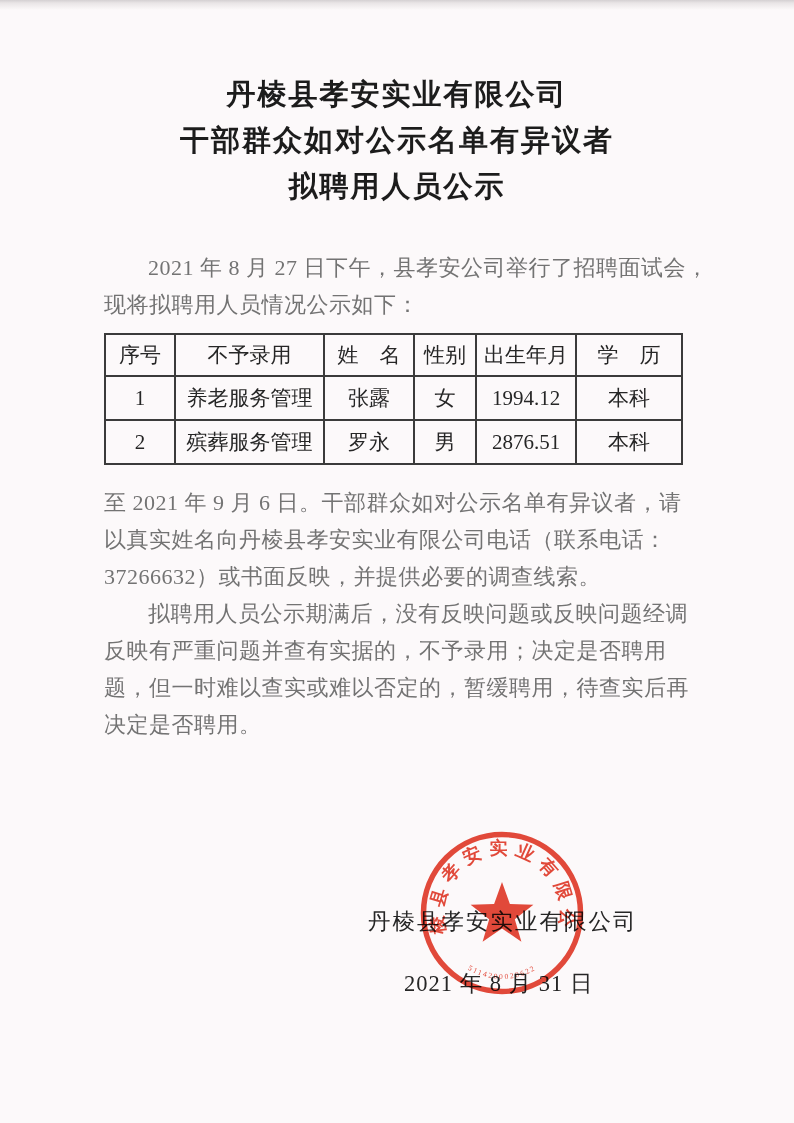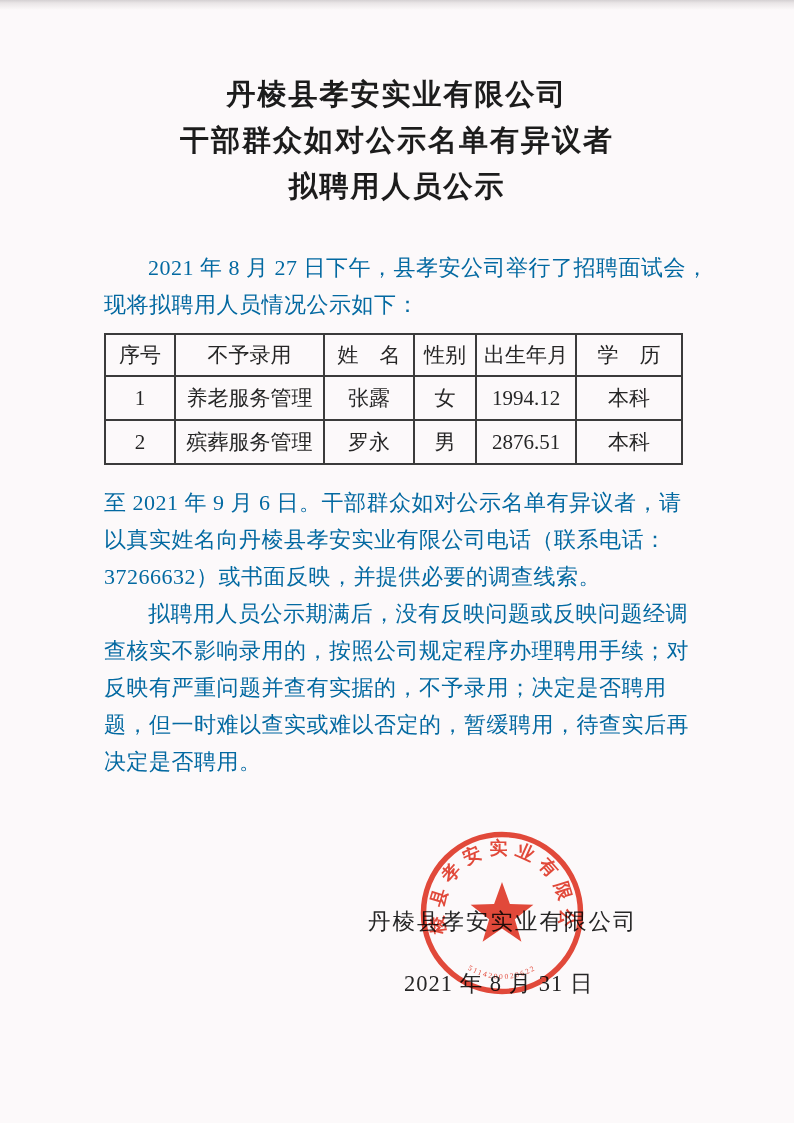--- a/index.html
+++ b/index.html
@@ -20,21 +20,21 @@
   .doc-title {
     position: absolute; top: 71px; left: 0; width: 100%;
     text-align: center;
     font-size: 29px; font-weight: 700;
     line-height: 46px; letter-spacing: 2px;
     color: #1c1c1c;
   }
   .para {
     position: absolute; left: 104px; width: 586px;
     font-size: 22px; line-height: 37px; letter-spacing: .5px;
-    color: #0369a1;
+    color: #737373;
   }
   .para .line { white-space: pre; }
   .para .line.indent { text-indent: 44px; }
   .intro { top: 249px; }
   .body-block { top: 484px; }
   table.roster {
     position: absolute; top: 333px; left: 104px;
     border-collapse: collapse; table-layout: fixed;
     width: 577px;
     font-size: 21px; color: #262626;
@@ -126,21 +126,20 @@
 </table>
 
 <div class="para body-block">
   <div>
     <div class="line">至 2021 年 9 月 6 日。干部群众如对公示名单有异议者，请</div>
     <div class="line">以真实姓名向丹棱县孝安实业有限公司电话（联系电话：</div>
     <div class="line">37266632）或书面反映，并提供必要的调查线索。</div>
   </div>
   <div>
     <div class="line indent">拟聘用人员公示期满后，没有反映问题或反映问题经调</div>
-    <div class="line">查核实不影响录用的，按照公司规定程序办理聘用手续；对</div>
     <div class="line">反映有严重问题并查有实据的，不予录用；决定是否聘用</div>
     <div class="line">题，但一时难以查实或难以否定的，暂缓聘用，待查实后再</div>
     <div class="line">决定是否聘用。</div>
   </div>
 </div>
 
 <div class="sign-company">丹棱县孝安实业有限公司</div>
 <div class="sign-date">2021 年 8 月 31 日</div>
 
 <svg class="seal" viewBox="0 0 170 170" aria-hidden="true">

